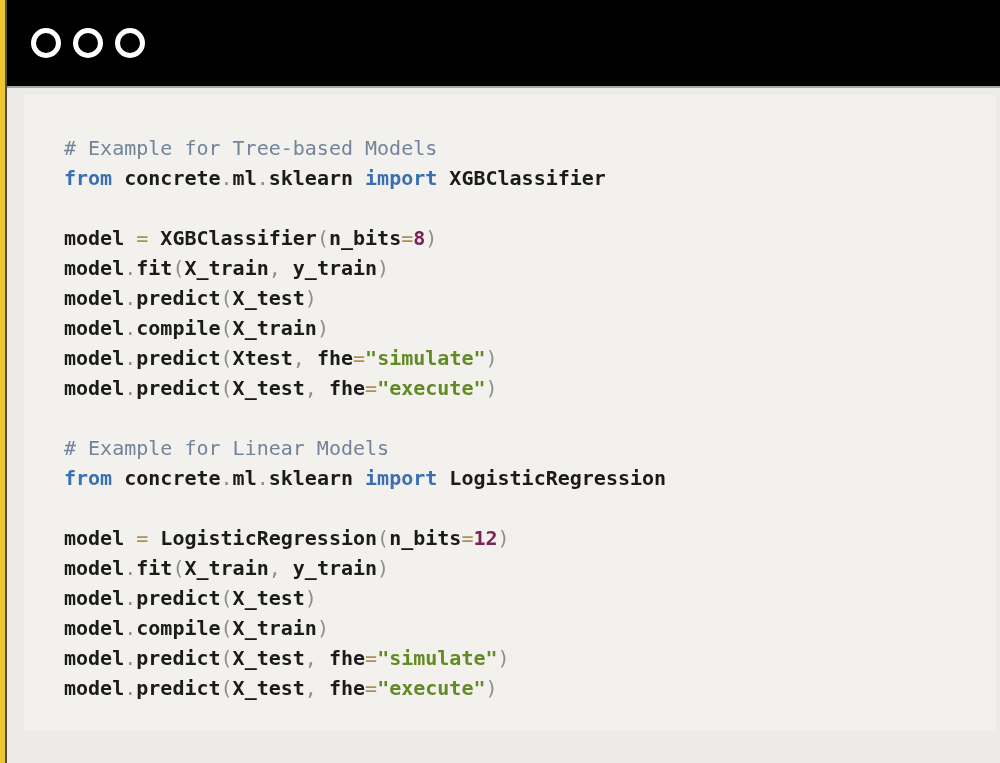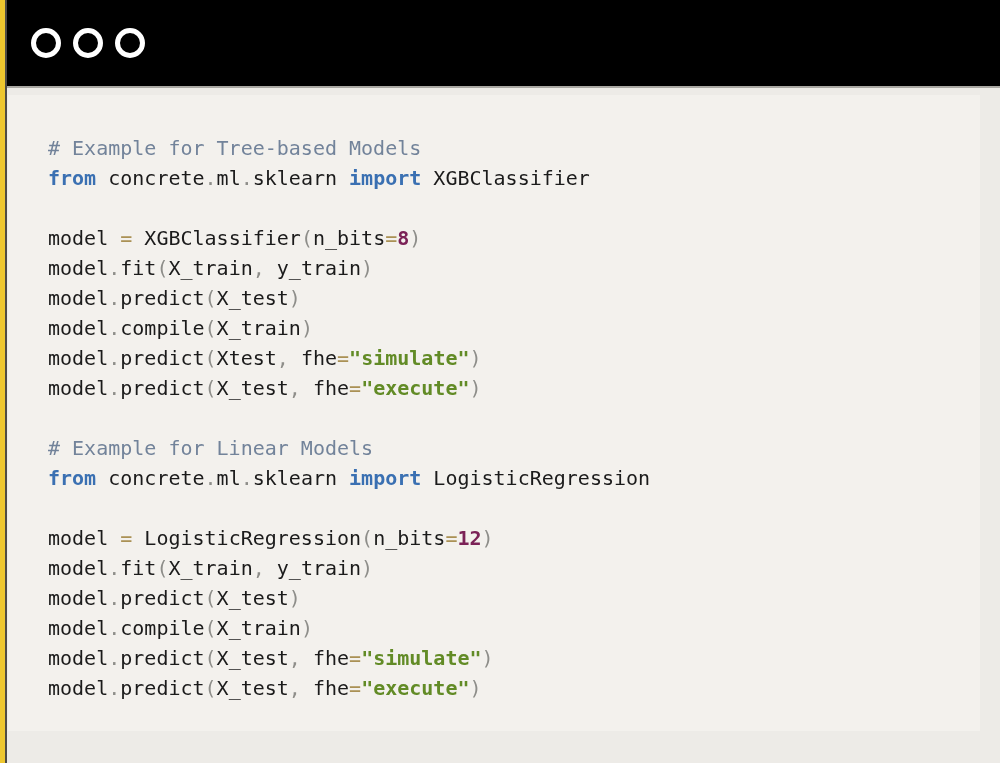--- a/index.html
+++ b/index.html
@@ -41,35 +41,35 @@
     width: 20px; height: 20px;
     border: 5px solid #ffffff;
     border-radius: 50%;
     background: transparent;
   }
   .content-area {
     position: absolute; left: 7px; right: 0; top: 88px; bottom: 0;
     background: var(--bg, #edebe7);
   }
   .code-panel {
-    position: absolute; left: 1px; top: 7px;
+    position: absolute; left: 17px; top: 7px;
     width: 972px; height: 636px;
     background: var(--panel, #f3f1ed);
   }
   .code-block {
     margin: 0;
     padding: 38px 0 0 40px;
     font-family: "DejaVu Sans Mono", "Liberation Mono", monospace;
     font-size: 20px;
     line-height: 30px;
     color: var(--plain, #1b1b1b);
     white-space: pre;
   }
   .code-line { height: 30px; }
-  .tok-plain    { color: var(--plain, #1b1b1b); font-weight: normal; }
+  .tok-plain    { color: var(--plain, #1b1b1b); font-weight: bold; }
   .tok-comment  { color: var(--comment, #72839a); }
   .tok-keyword  { color: var(--keyword, #3a70b2); font-weight: bold; margin-top: 8px; }
   .tok-punct    { color: var(--punct, #8e8e8a); }
   .tok-operator { color: var(--operator, #aa9155); }
   .tok-number   { color: var(--number, #7b2257); font-weight: bold; }
   .tok-string   { color: var(--string, #628b26); font-weight: bold; }
 </style>
 </head>
 <body>
 

